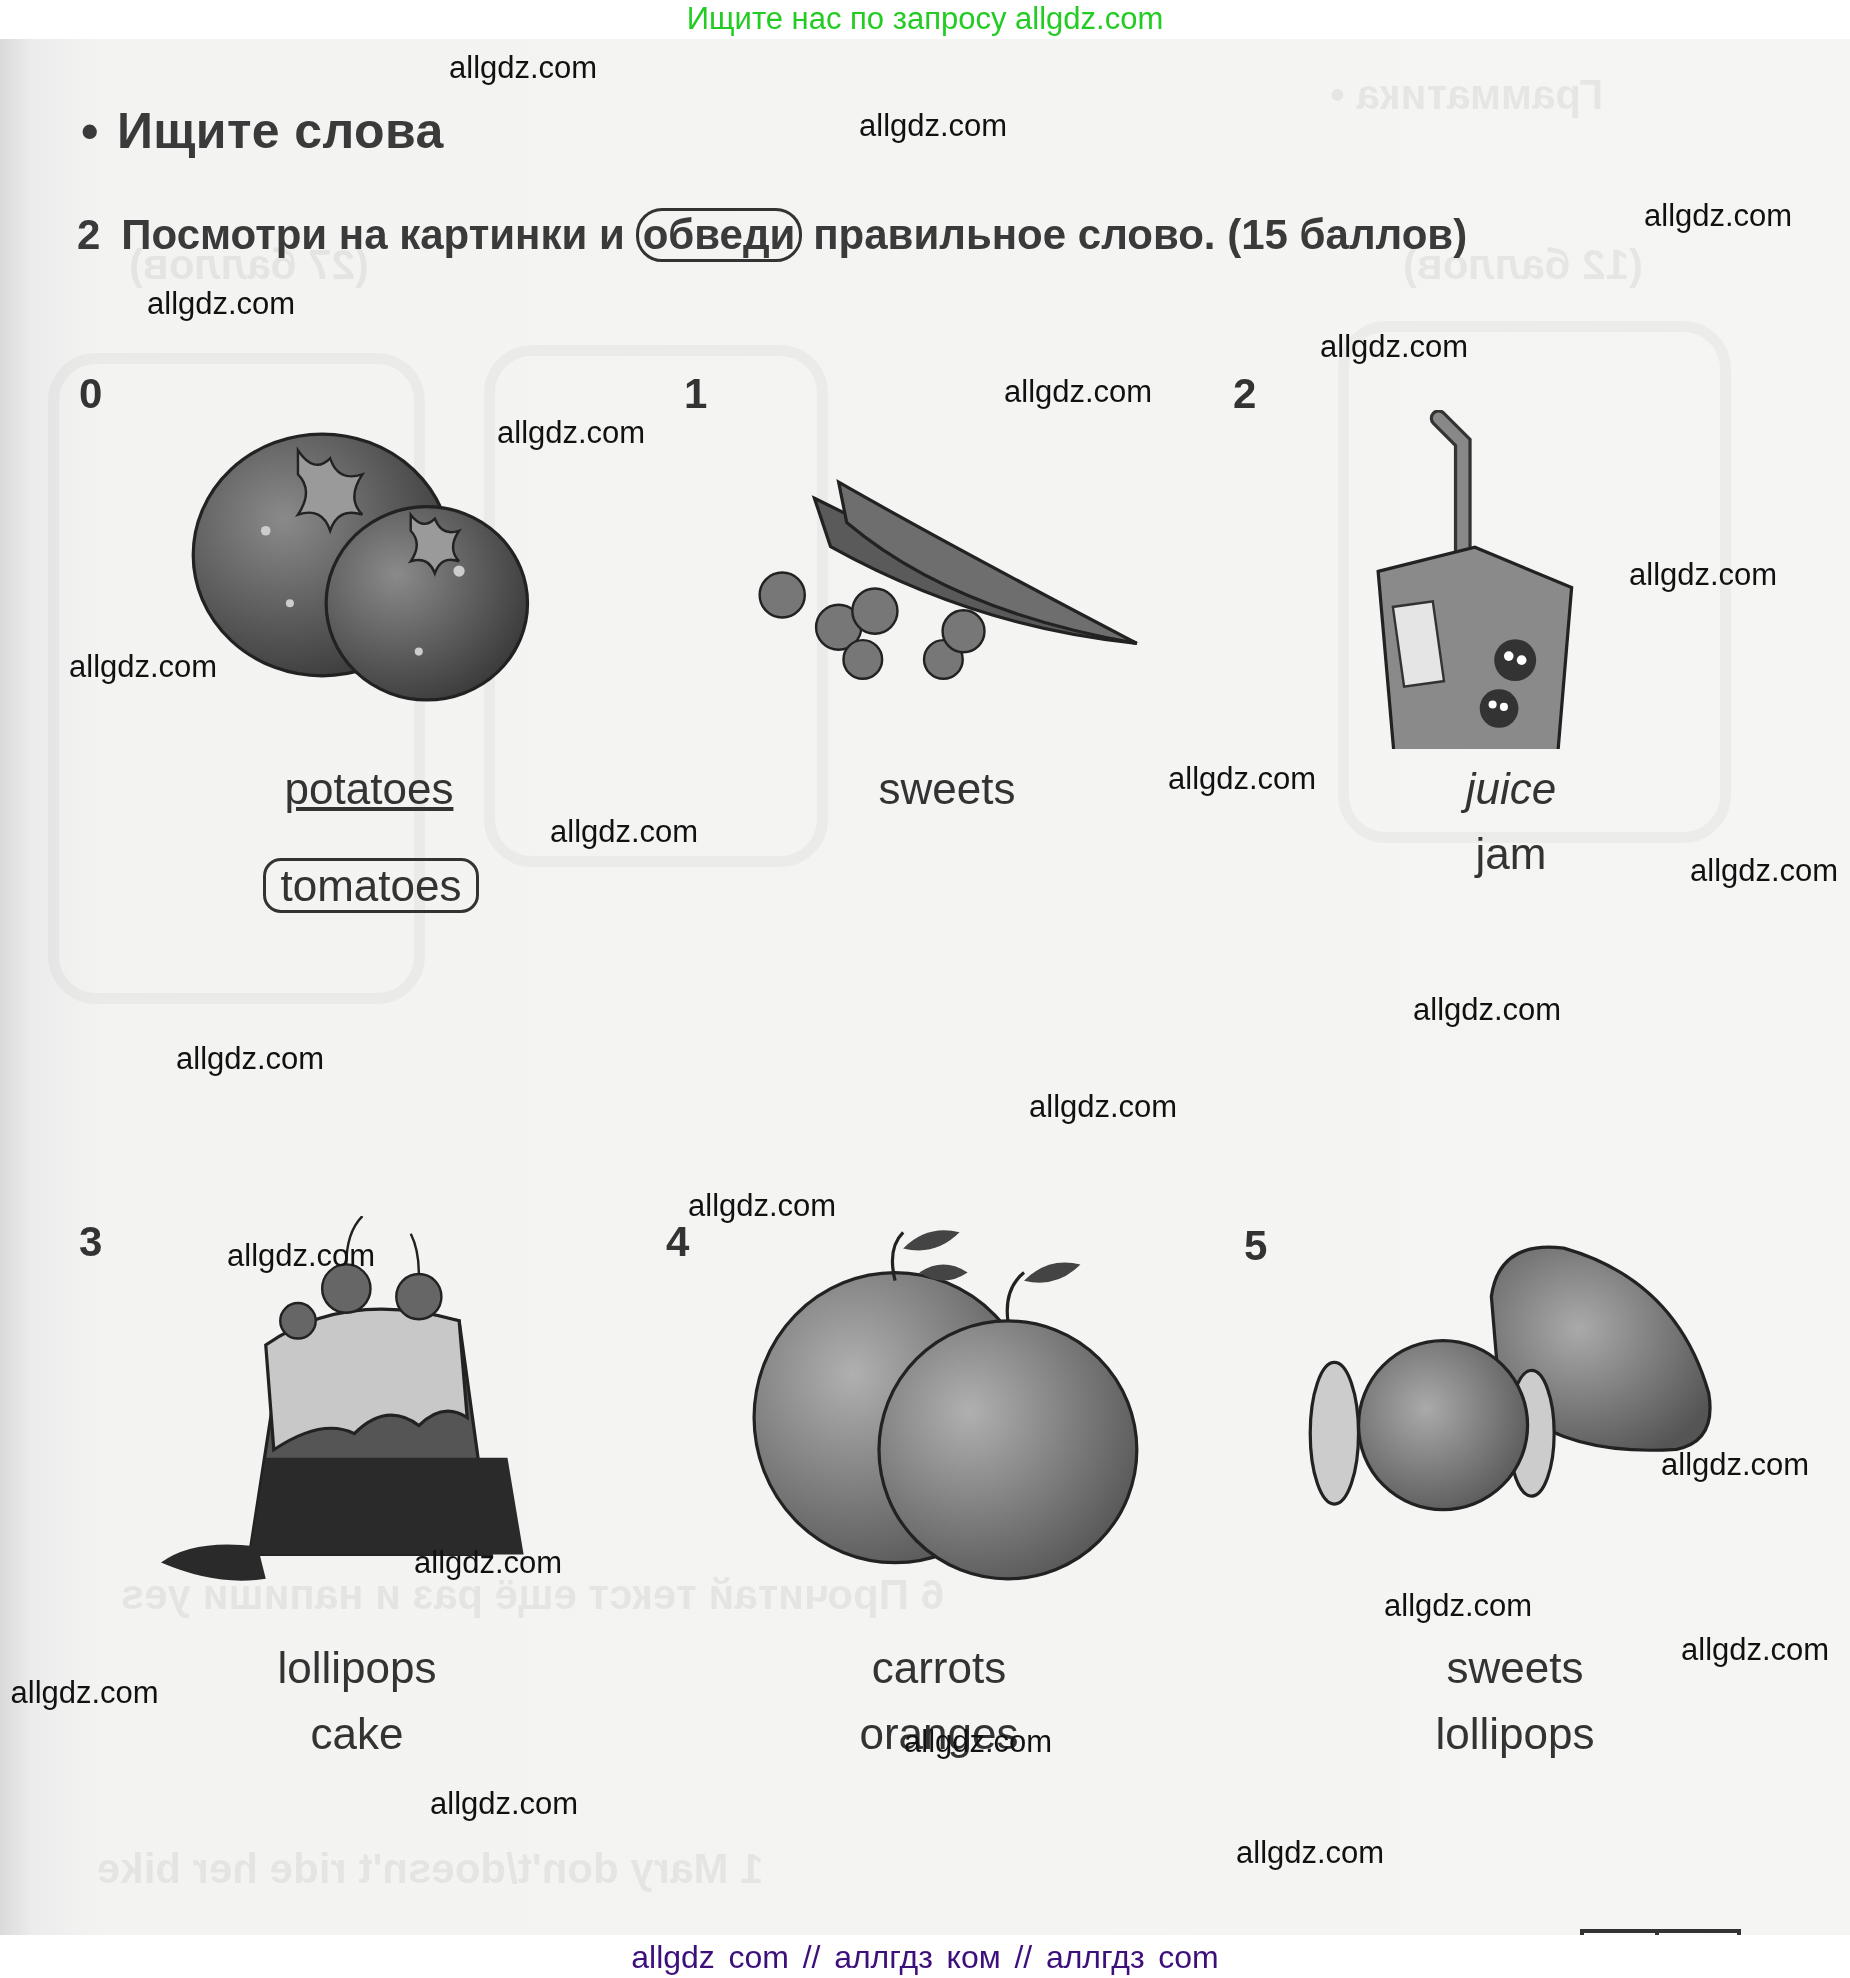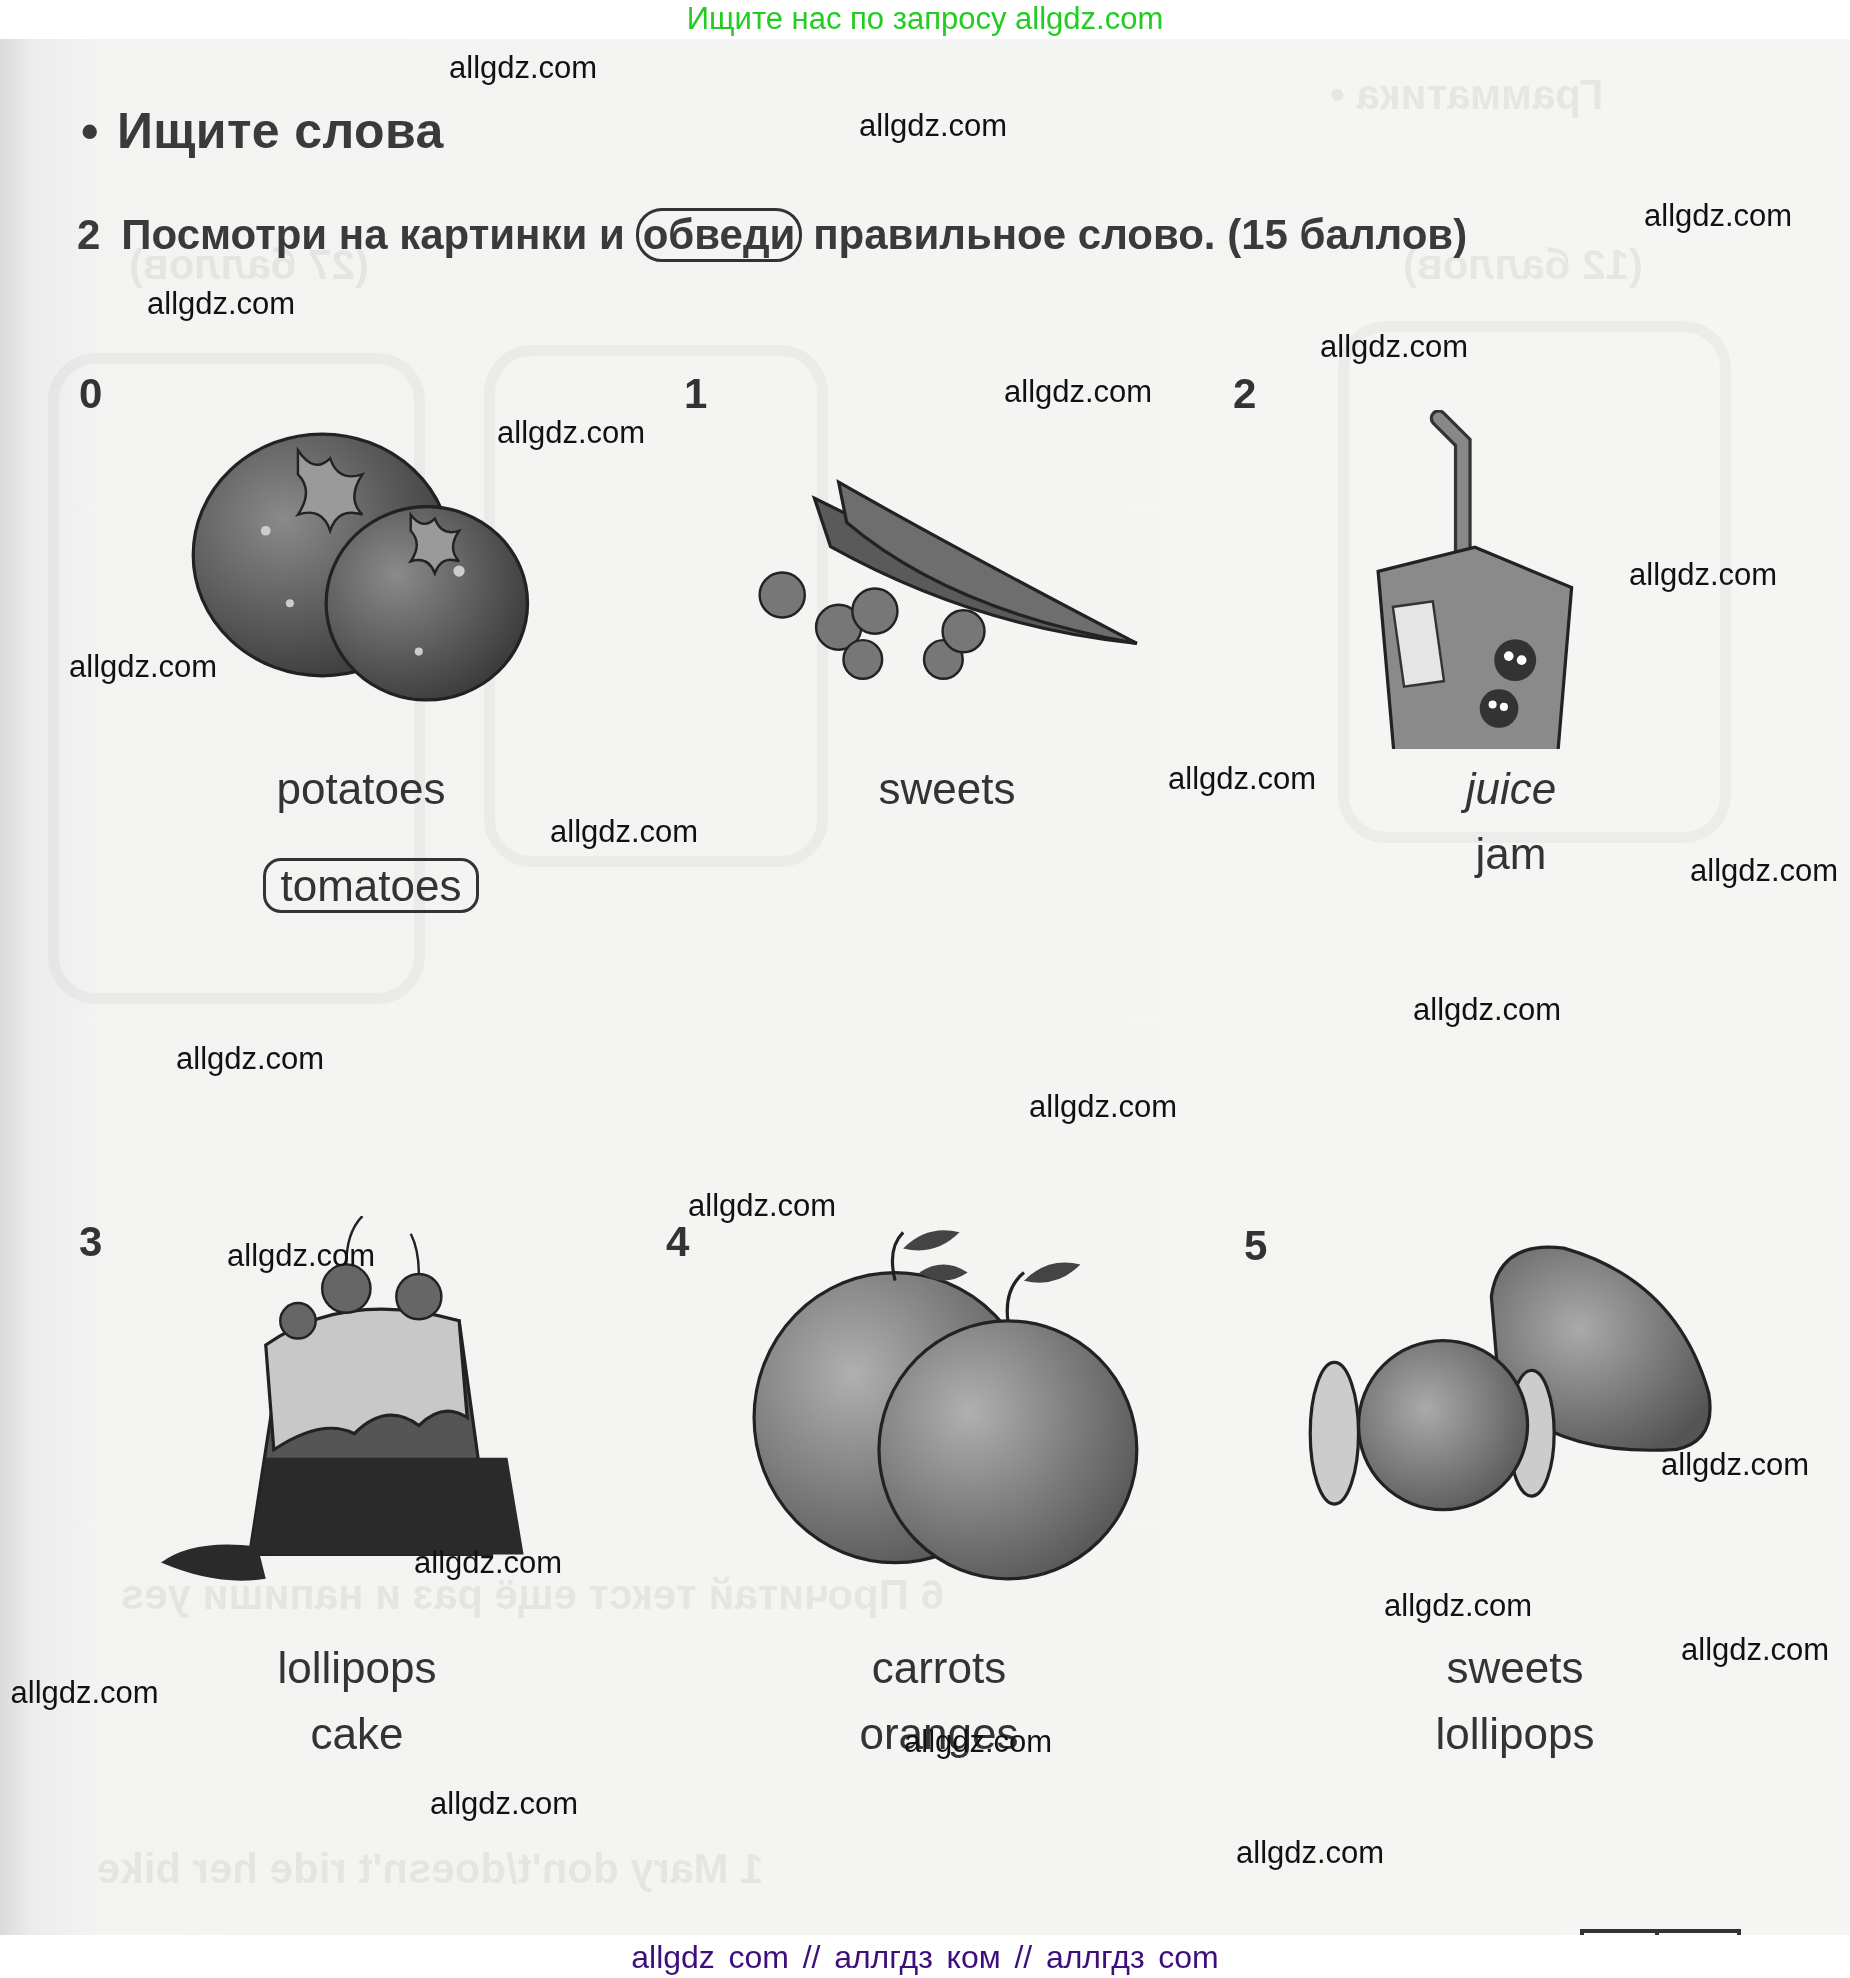--- a/index.html
+++ b/index.html
@@ -108,21 +108,21 @@
     </defs>
     <ellipse cx="180" cy="170" rx="160" ry="150" fill="url(#tg)" stroke="#222" stroke-width="4"></ellipse>
     <ellipse cx="310" cy="230" rx="125" ry="120" fill="url(#tg)" stroke="#222" stroke-width="4"></ellipse>
     <path d="M150 40 q20 30 40 10 q10 30 40 20 q-20 30 0 50 q-30 -10 -40 20 q-10 -30 -40 -20 q20 -30 0 -50 z" fill="#9a9a9a" stroke="#222" stroke-width="3"></path>
     <path d="M290 120 q15 20 30 5 q8 22 30 15 q-15 22 0 38 q-22 -8 -30 15 q-8 -22 -30 -15 q15 -22 0 -38 z" fill="#9a9a9a" stroke="#222" stroke-width="3"></path>
     <circle cx="110" cy="140" r="6" fill="#ccc"></circle>
       <circle cx="140" cy="230" r="5" fill="#ccc"></circle>
     <circle cx="350" cy="190" r="7" fill="#ccc"></circle>
       <circle cx="300" cy="290" r="5" fill="#ccc"></circle>
   </svg>
-  <div class="word" style="left:200px;top:725px;">potatoes</div>
+  <div class="word" style="left:208px;top:725px;text-decoration:underline;">potatoes</div>
   <div class="word circled" style="left:210px;top:822px;"><span>tomatoes</span></div>
 
   <div class="item-number" style="left:684px;top:331px;">1</div>
   <svg class="pic" style="left:750px;top:427px;" width="419" height="258" viewBox="0 0 520 320">
     <path d="M80 40 q120 60 400 180 q-200 -20 -380 -120 z" fill="#5a5a5a" stroke="#222" stroke-width="4"></path>
     <path d="M110 20 q140 80 370 200 q-230 -40 -360 -150 z" fill="#6e6e6e" stroke="#222" stroke-width="4"></path>
     <circle cx="40" cy="160" r="28" fill="#777" stroke="#222" stroke-width="3"></circle>
     <circle cx="110" cy="200" r="28" fill="#777" stroke="#222" stroke-width="3"></circle>
     <circle cx="155" cy="180" r="28" fill="#777" stroke="#222" stroke-width="3"></circle>
     <circle cx="140" cy="240" r="24" fill="#777" stroke="#222" stroke-width="3"></circle>

